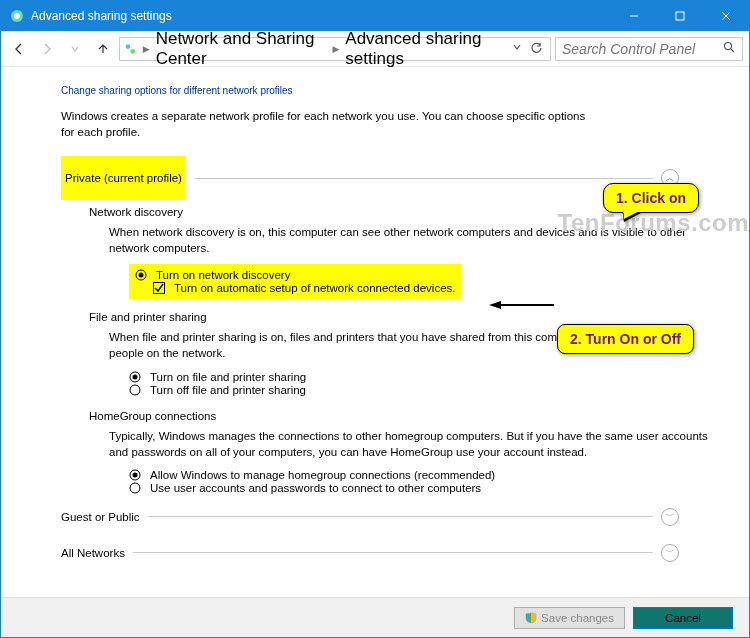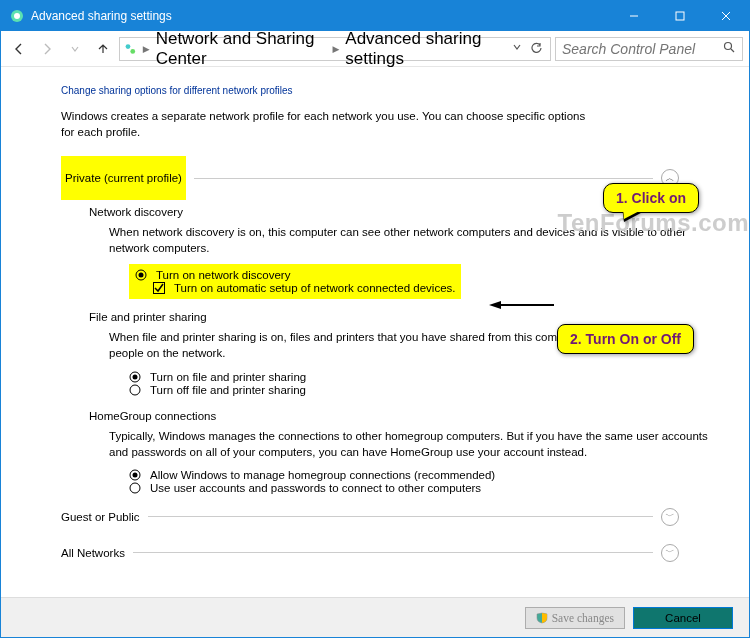--- a/index.html
+++ b/index.html
@@ -120,21 +120,21 @@
       height: 22px;
       border: 1px solid #adadad;
       background: #e1e1e1;
       display: flex;
       align-items: center;
       justify-content: center;
       gap: 4px;
       font-size: 11.5px;
       padding: 0 10px;
     }
-    .btn.disabled { color: #888; font-family: Liberation Serif, serif; }
+    .btn.disabled { color: #888; }
     .btn.primary { border: 1.5px solid #0078d7; background: #0f766e; color:#000;}
     .shield { width:12px; height:12px; }
     
     .callout {
       position: absolute;
       background: #ffff00;
       border: 1.6px solid #000;
       border-radius: 10px;
       padding: 6px 12px;
       font-weight: bold;

